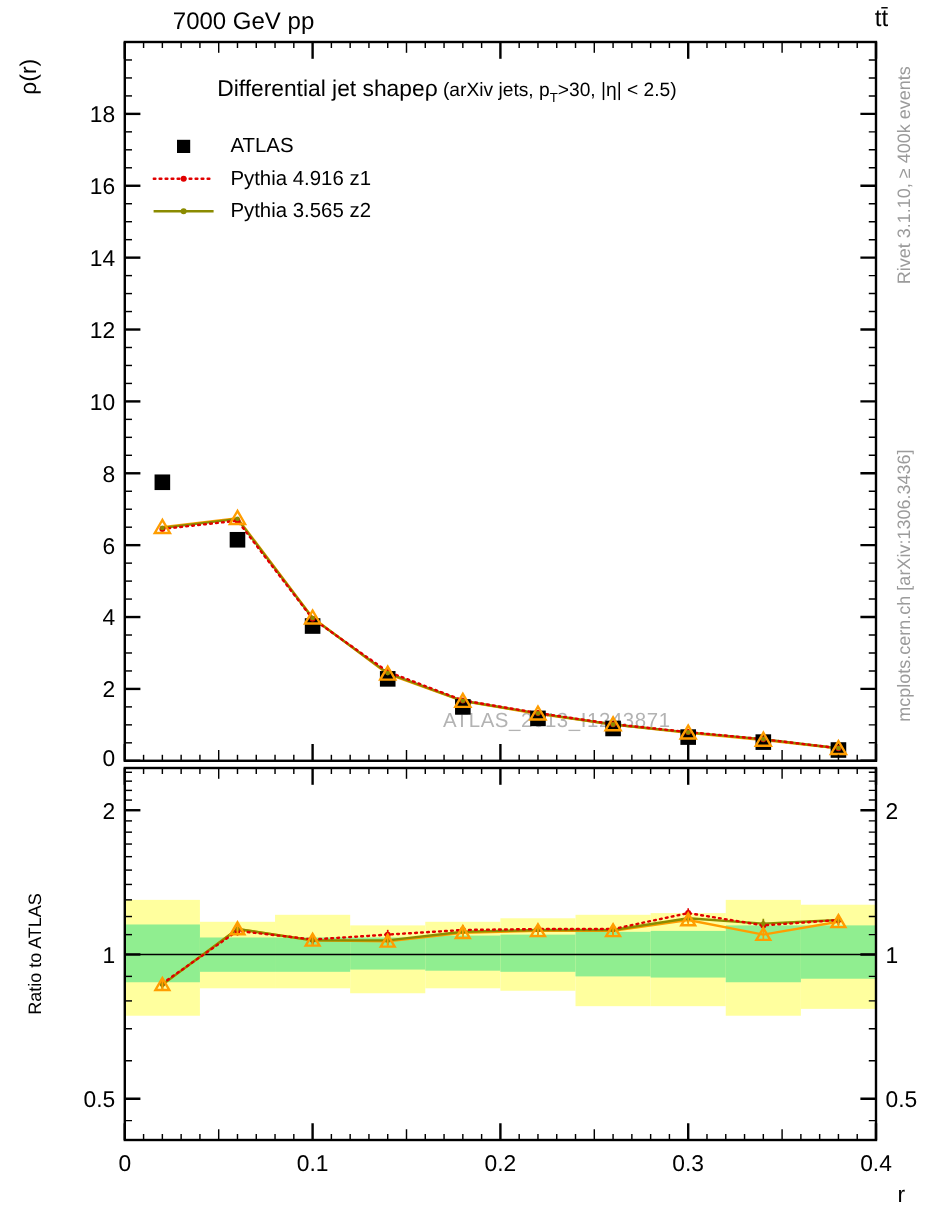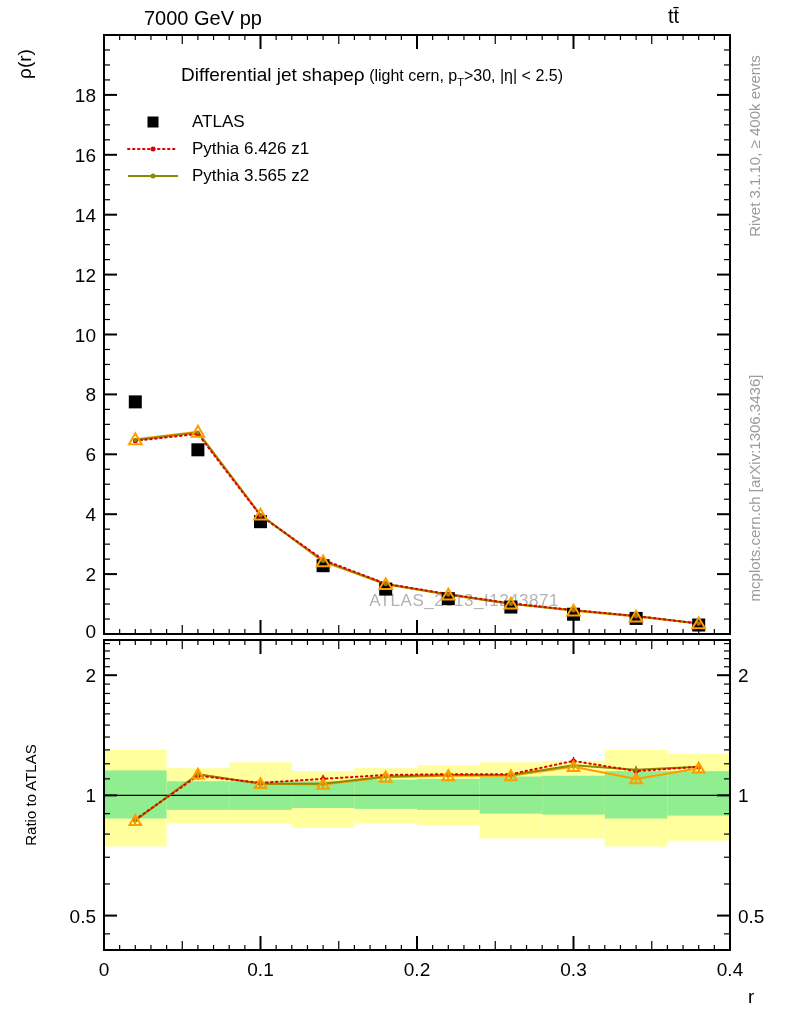--- a/index.html
+++ b/index.html
@@ -3,21 +3,21 @@
 <meta charset="utf-8">
 <style>
   html,body{margin:0;padding:0;background:#fff;}
   #page{position:relative;width:786px;height:1024px;background:#fff;overflow:hidden;
         font-family:"Liberation Sans","DejaVu Sans",sans-serif;color:#000;}
   .abs{position:absolute;}
   .rot{position:absolute;white-space:nowrap;transform:translate(-50%,-50%) rotate(-90deg);}
   #chart-svg{position:absolute;left:0;top:0;}
   .hdr{font-size:20px;}
   #hdr-left{left:100px;top:7px;margin-left:44px;}
-  #hdr-right{left:668px;top:5px;}
+  #hdr-right{left:729px;top:5px;}
   #plot-title{left:181px;top:64px;font-size:19px;}
   #plot-title .paren{font-size:16px;}
   #plot-title .subT{font-size:11px;vertical-align:-5px;}
   #legend{left:127px;top:108px;}
   .lrow{display:flex;align-items:center;height:27px;}
   .lmark{width:52px;height:16px;margin-right:13px;flex:0 0 52px;}
   .llab{font-size:17px;}
   #ylabel-main{left:25px;top:64px;font-size:19px;}
   #ylabel-ratio{left:30px;top:795px;font-size:15px;}
   .sidetext{font-size:15px;color:#9b9b9b;}
@@ -485,35 +485,35 @@
         <text x="260.5" y="976" text-anchor="middle" font-size="19" fill="#000" font-family="&quot;Liberation Sans&quot;,&quot;DejaVu Sans&quot;,sans-serif">0.1</text>
         <text x="417" y="976" text-anchor="middle" font-size="19" fill="#000" font-family="&quot;Liberation Sans&quot;,&quot;DejaVu Sans&quot;,sans-serif">0.2</text>
         <text x="573.5" y="976" text-anchor="middle" font-size="19" fill="#000" font-family="&quot;Liberation Sans&quot;,&quot;DejaVu Sans&quot;,sans-serif">0.3</text>
         <text x="730" y="976" text-anchor="middle" font-size="19" fill="#000" font-family="&quot;Liberation Sans&quot;,&quot;DejaVu Sans&quot;,sans-serif">0.4</text>
       </g>
     </svg>
 
   <div id="hdr-left" class="abs hdr">7000 GeV pp</div>
   <div id="hdr-right" class="abs hdr">tt̄</div>
 
-  <div id="plot-title" class="abs"><span>Differential jet shapeρ</span><span class="paren"> (light cern, p</span><span class="paren subT">T</span><span class="paren">&gt;30, |η| &lt; 2.5)</span></div>
+  <div id="plot-title" class="abs"><span>Differential jet shapeρ</span><span class="paren"> (arXiv jets, p</span><span class="paren subT">T</span><span class="paren">&gt;30, |η| &lt; 2.5)</span></div>
 
   <div id="legend" class="abs">
     <div class="lrow">
       <svg class="lmark">
           <rect x="20.5" y="2.5" width="11" height="11" fill="#000000"></rect>
         </svg>
       <span class="llab">ATLAS</span>
     </div>
     <div class="lrow">
       <svg class="lmark">
           <line x1="1" x2="51" y1="8" y2="8" stroke="#e10000" stroke-width="2" stroke-dasharray="1.5 3.5" stroke-linecap="round"></line>
           <circle cx="26" cy="8" r="2.5" fill="#e10000"></circle>
         </svg>
-      <span class="llab">Pythia 6.426 z1</span>
+      <span class="llab">Pythia 4.916 z1</span>
     </div>
     <div class="lrow">
       <svg class="lmark">
           <line x1="1" x2="51" y1="8" y2="8" stroke="#8b8b00" stroke-width="2"></line>
           <circle cx="26" cy="8" r="2.5" fill="#8b8b00"></circle>
         </svg>
       <span class="llab">Pythia 3.565 z2</span>
     </div>
   </div>
 

